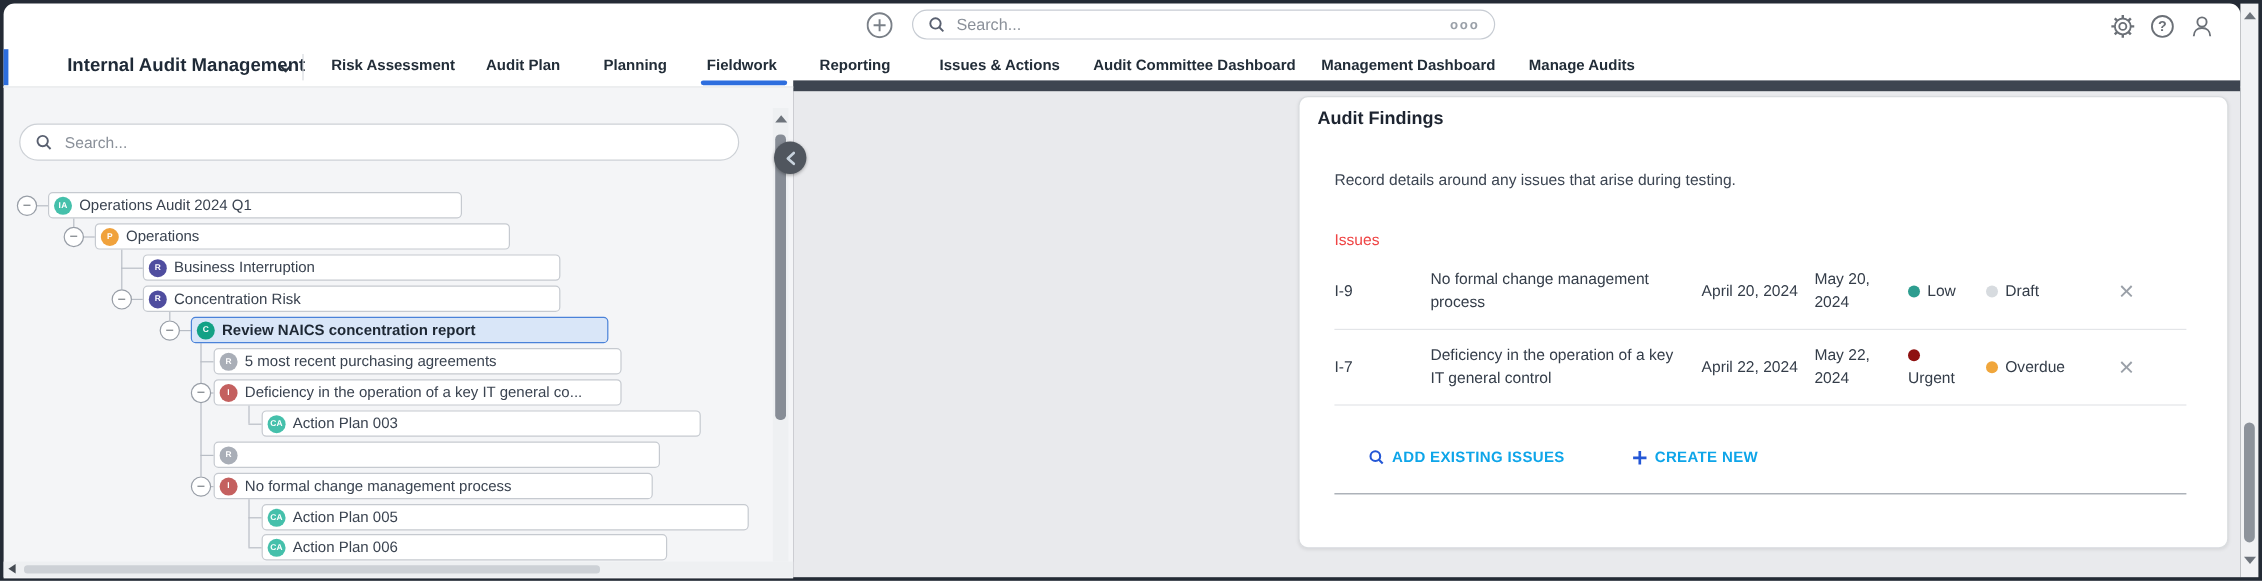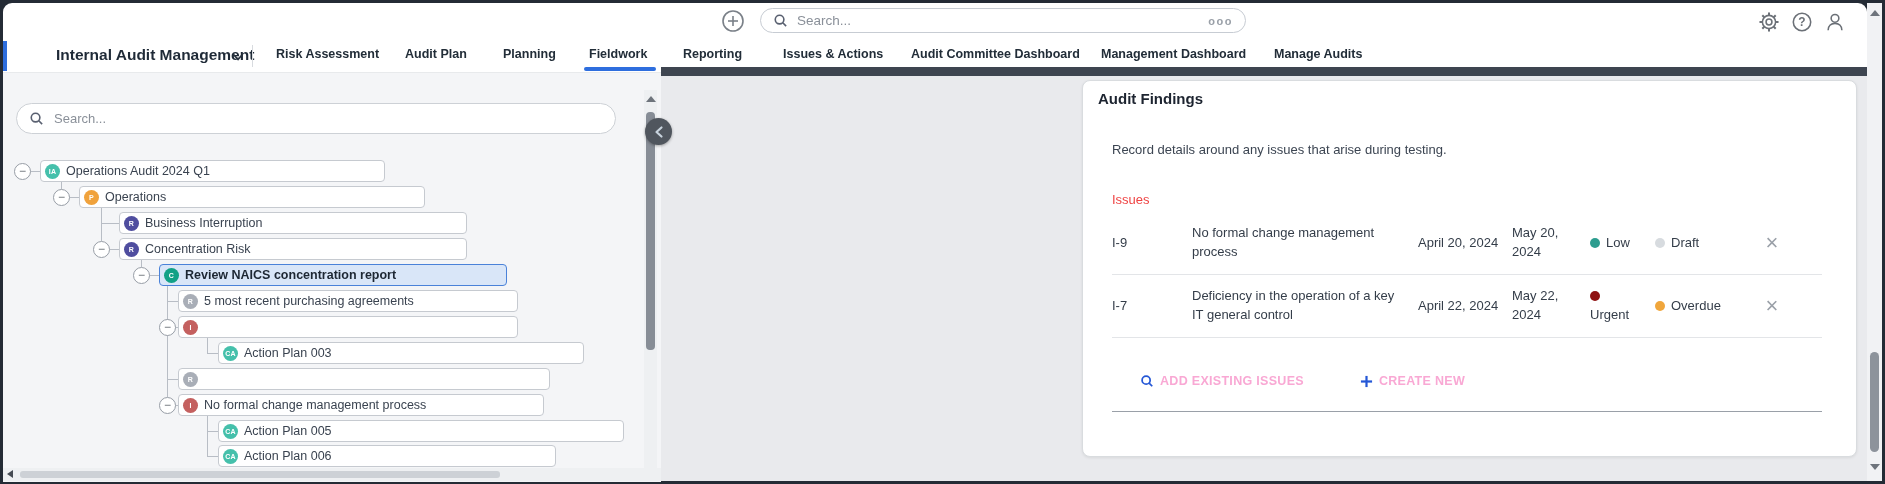--- a/index.html
+++ b/index.html
@@ -69,21 +69,21 @@
   .c-datei{width:94px;}
   .c-due{width:78px;}
   .c-pri{width:65px;}
   .c-wf{width:92px;}
   .c-x{width:60px;display:flex;justify-content:center;}
   .hdr-wrap{display:inline-block;max-width:66px;}
   .body-row{border-bottom:1px solid #e3e5e8;min-height:50px;padding:6px 0;}
   .dot{display:inline-block;width:10px;height:10px;border-radius:50%;margin-right:6px;vertical-align:-1px;}
   .xbtn{font-size:22px;font-weight:300;color:#9aa0a8;cursor:pointer;line-height:1;}
   .actions{left:1140px;top:374px;display:flex;gap:56px;align-items:center;}
-  .linkbtn{display:flex;align-items:center;gap:6px;font-size:12.5px;font-weight:700;color:#f9a8d4;letter-spacing:.3px;cursor:pointer;white-space:nowrap;}
+  .linkbtn{display:flex;align-items:center;gap:6px;font-size:12.5px;font-weight:700;color:#0ea5e9;letter-spacing:.3px;cursor:pointer;white-space:nowrap;}
   .bottom-rule{left:1112px;top:411px;width:710px;height:1px;background:#9aa0a8;}
 </style>
 </head>
 <body>
 
 <div class="abs topbar"></div>
 
 <svg class="abs plus-circle" viewBox="0 0 22 22">
   <circle cx="11" cy="11" r="10" fill="none" stroke="#7a8088" stroke-width="1.6"></circle>
   <line x1="11" y1="6" x2="11" y2="16" stroke="#7a8088" stroke-width="1.6"></line>
@@ -199,20 +199,21 @@
 <div class="abs node selected" style="left:159px;top:264px;width:348px">
   <span class="badge" style="background: rgb(18, 161, 134);">C</span>
   <span>Review NAICS concentration report</span>
 </div>
 <div class="abs node" style="left:178px;top:290px;width:340px">
   <span class="badge" style="background: rgb(169, 174, 183);">R</span>
   <span>5 most recent purchasing agreements</span>
 </div>
 <div class="abs node" style="left:178px;top:316px;width:340px">
   <span class="badge" style="background: rgb(196, 96, 95);">I</span>
+  <span>Deficiency in the operation of a key IT general co...</span>
 </div>
 <div class="abs node" style="left:218px;top:342px;width:366px">
   <span class="badge" style="background: rgb(69, 192, 171);">CA</span>
   <span>Action Plan 003</span>
 </div>
 <div class="abs node" style="left:178px;top:368px;width:372px">
   <span class="badge" style="background: rgb(169, 174, 183);">R</span>
 </div>
 <div class="abs node" style="left:178px;top:394px;width:366px">
   <span class="badge" style="background: rgb(196, 96, 95);">I</span>

